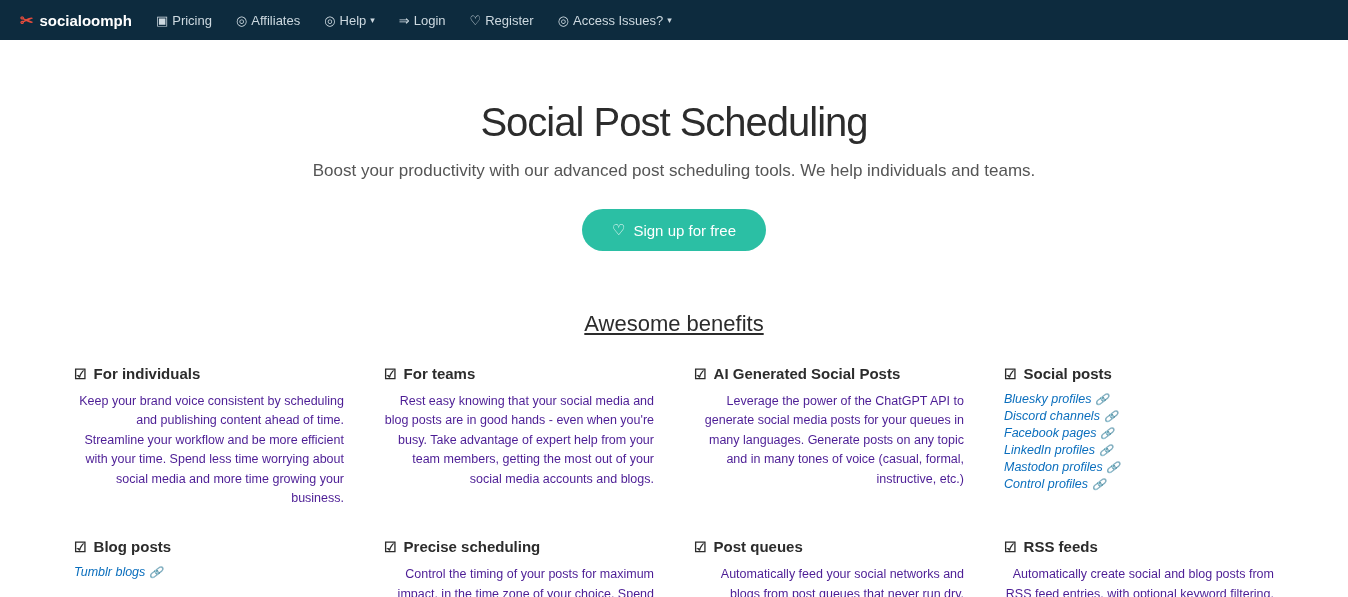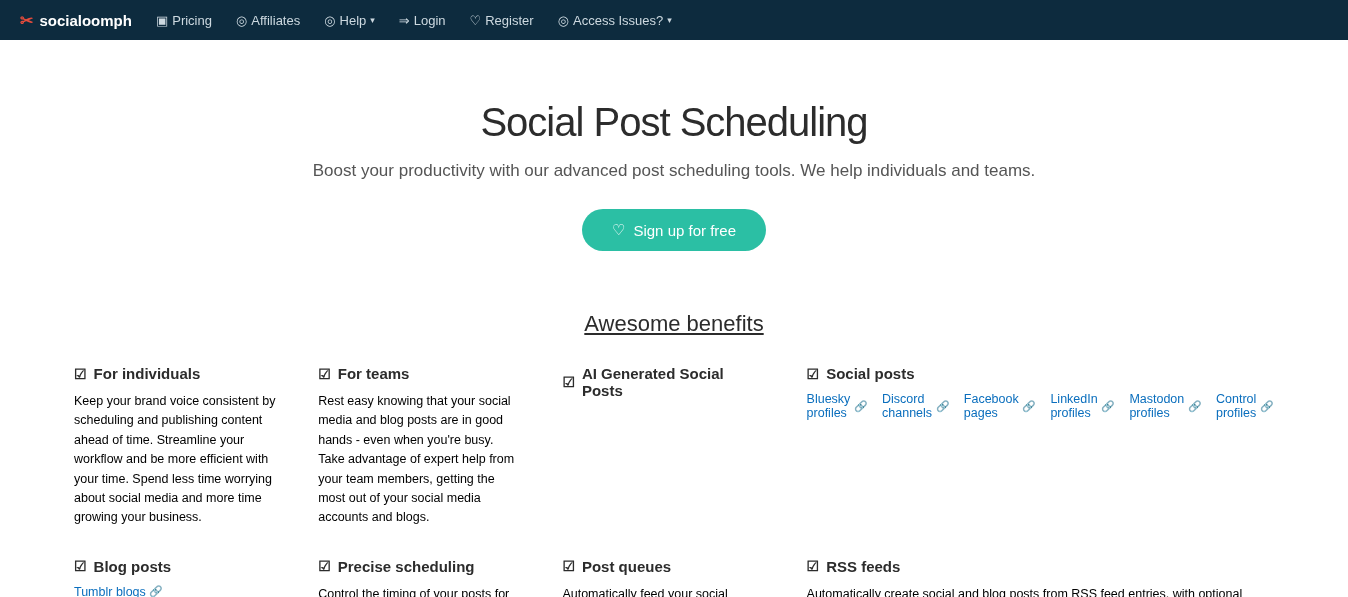--- a/index.html
+++ b/index.html
@@ -104,28 +104,30 @@
       color: #2c2c2c;
       margin-bottom: 10px;
     }
     .check-icon {
       color: #2c2c2c;
       font-size: 14px;
       flex-shrink: 0;
     }
     .benefit-text {
       font-size: 12.5px;
-      color: #000000;
+      color: #4c1d95;
       line-height: 1.55;
+      text-align: right;
     }
     .benefit-links {
       margin-top: 8px;
       display: flex;
-      flex-direction: row;
-      gap: 14px;
+      flex-direction: column;
+      gap: 3px;
+      font-style: italic;
     }
     .benefit-link {
       font-size: 12.5px;
       color: #0a6ebd;
       text-decoration: none;
       display: flex;
       align-items: center;
       gap: 4px;
       cursor: pointer;
     }
@@ -199,20 +201,21 @@
         <span>For teams</span>
       </div>
       <p class="benefit-text">Rest easy knowing that your social media and blog posts are in good hands - even when you're busy. Take advantage of expert help from your team members, getting the most out of your social media accounts and blogs.</p>
     </div>
 
     <div class="benefit-col">
       <div class="benefit-heading">
         <span class="check-icon">☑</span>
         <span>AI Generated Social Posts</span>
       </div>
+      <p class="benefit-text">Leverage the power of the ChatGPT API to generate social media posts for your queues in many languages. Generate posts on any topic and in many tones of voice (casual, formal, instructive, etc.)</p>
     </div>
 
     <div class="benefit-col">
       <div class="benefit-heading">
         <span class="check-icon">☑</span>
         <span>Social posts</span>
       </div>
       <div class="benefit-links">
         <a class="benefit-link">
           <span>Bluesky profiles</span>

